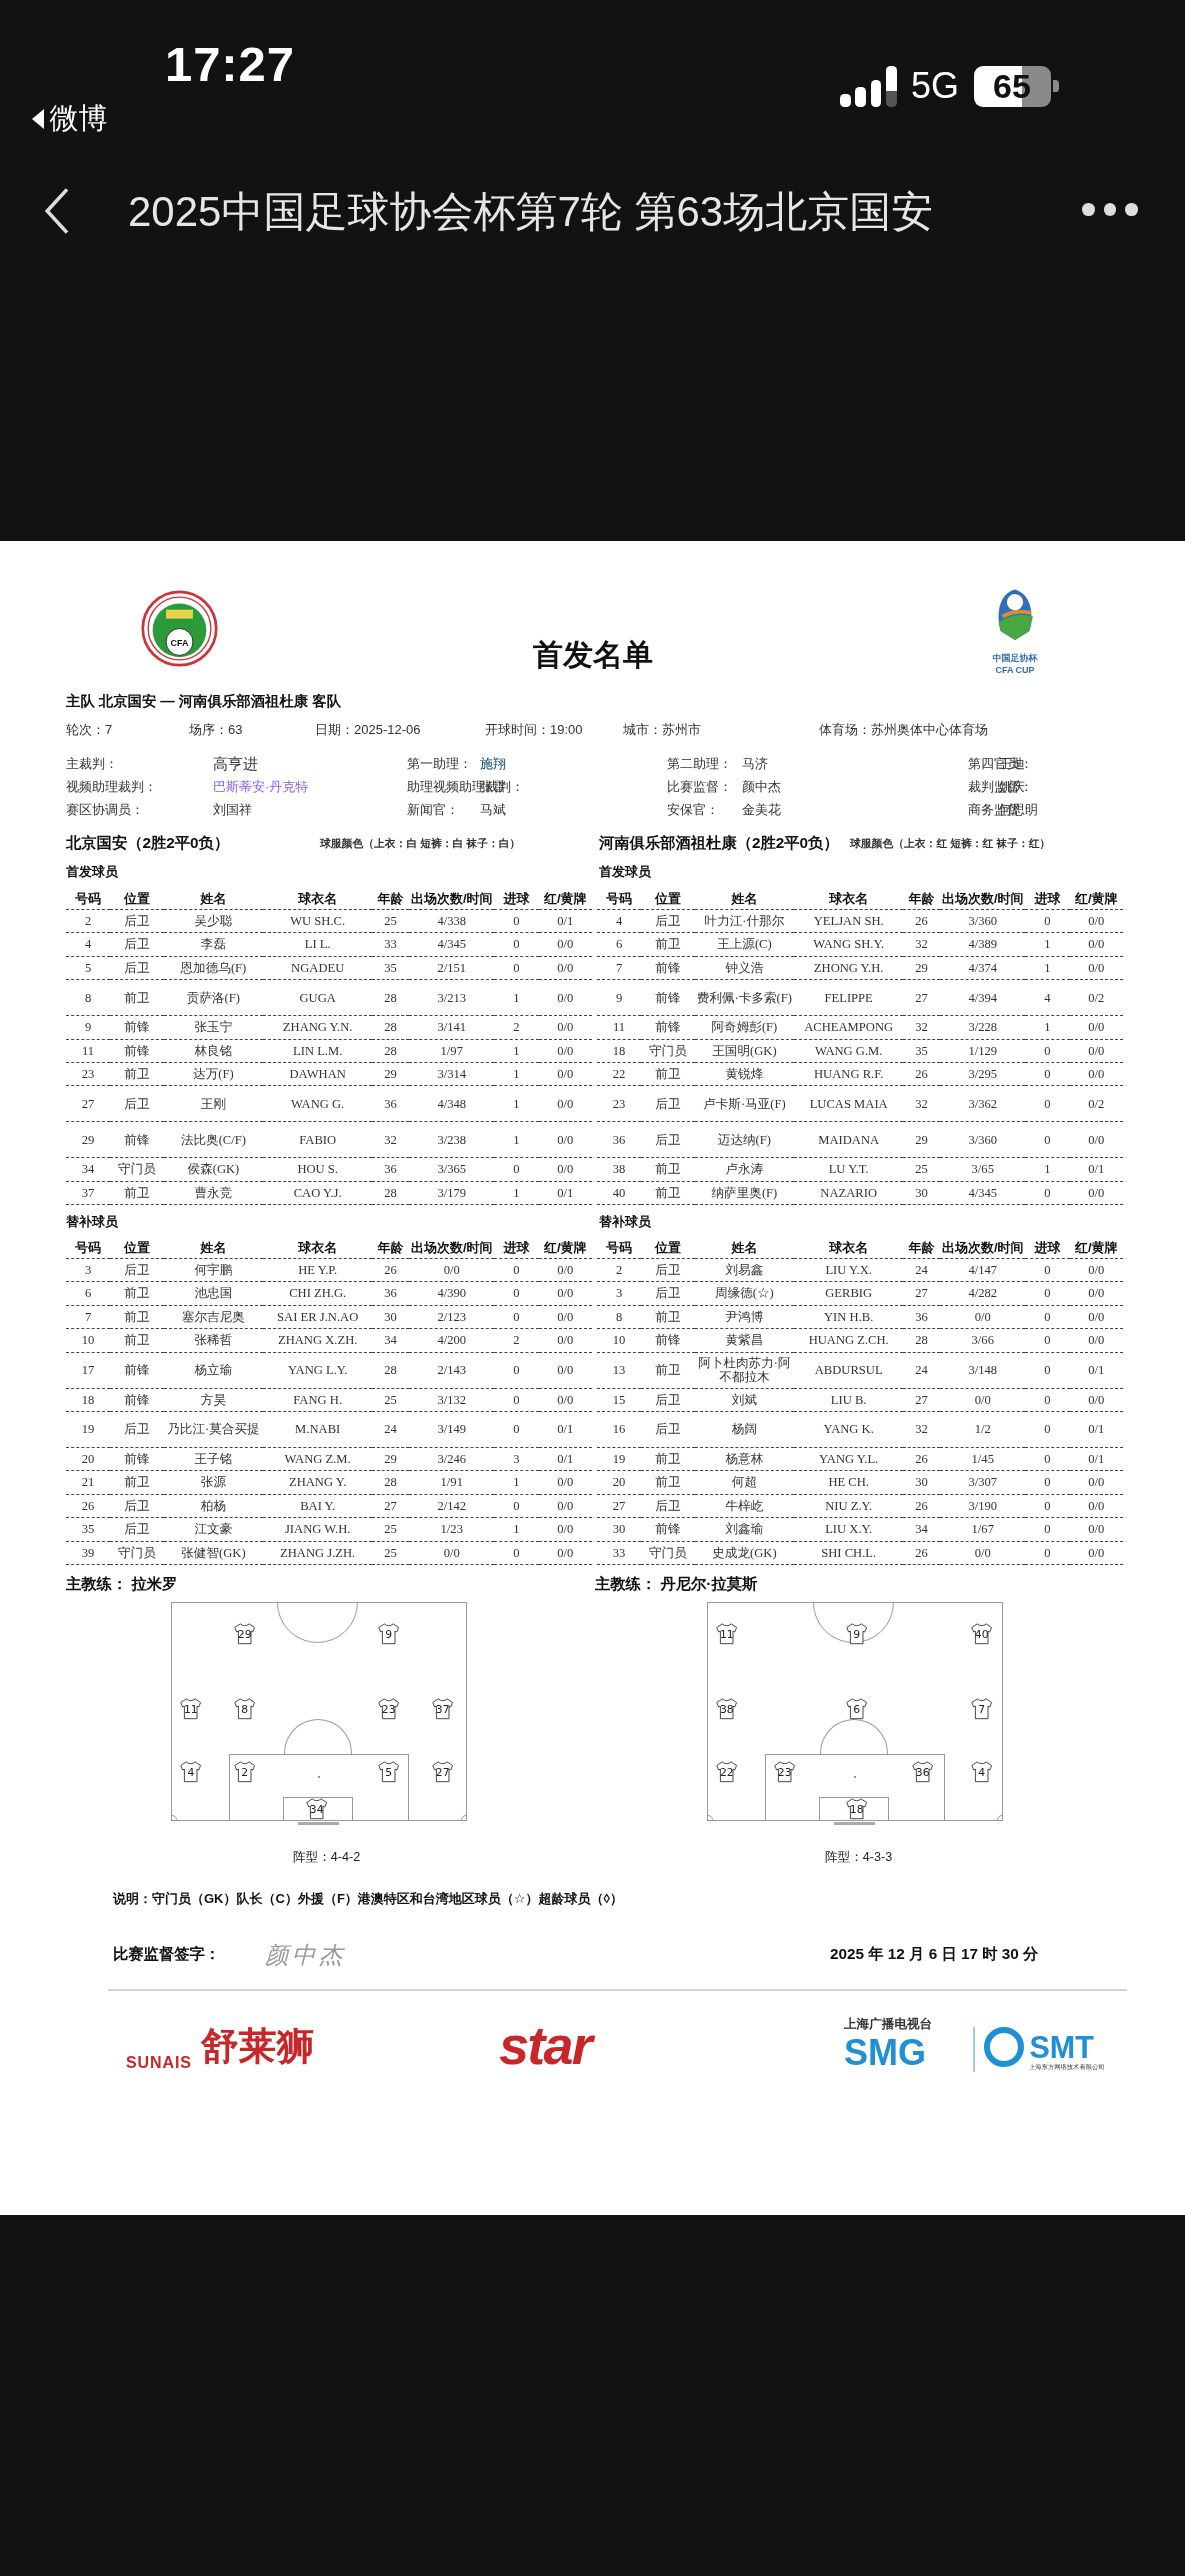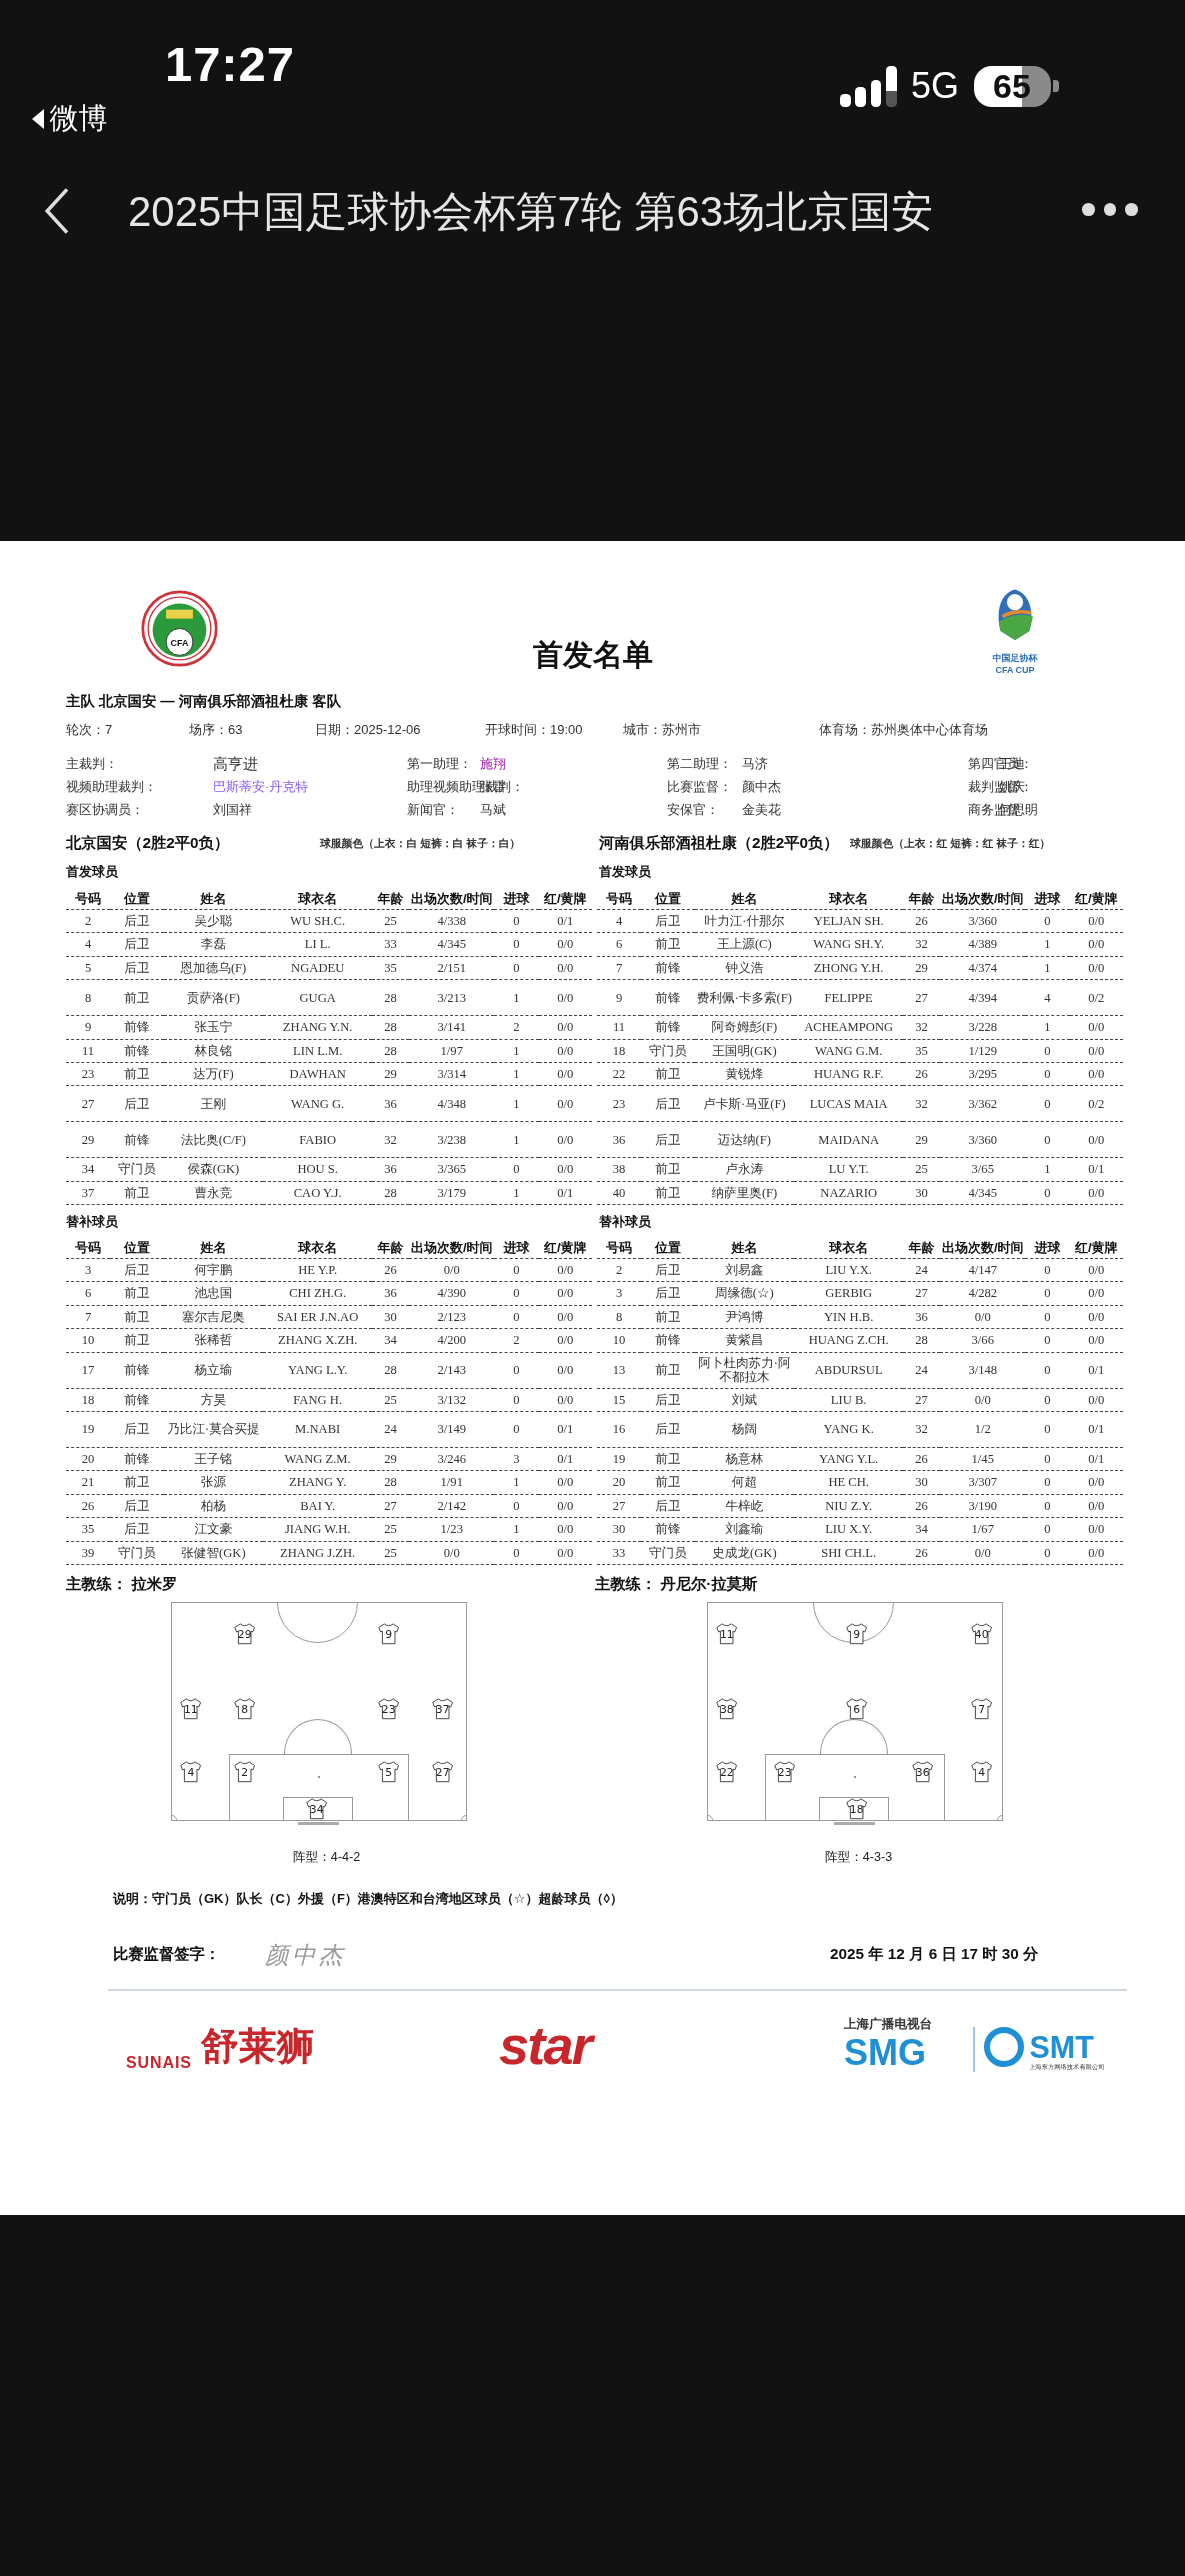--- a/index.html
+++ b/index.html
@@ -7,21 +7,21 @@
   body { position: relative; font-family: "Liberation Sans", "DejaVu Sans", sans-serif; color: #111; }
 
   
   .status-time { position: absolute; left: 165px; top: 36px; font-size: 49px; font-weight: 700; color: #fff; letter-spacing: 0.9px; }
   .status-back { position: absolute; left: 32px; top: 99px; font-size: 29px; color: #fff; display: flex; align-items: center; gap: 5.4px; }
   .status-back .tri { width: 0; height: 0; border-top: 10px solid transparent; border-bottom: 10px solid transparent; border-right: 12.6px solid #fff; }
   .status-right { position: absolute; left: 840px; top: 65px; display: flex; align-items: center; gap: 14.4px; }
   .signal { display: flex; align-items: flex-end; gap: 4.5px; height: 41px; }
   .signal span { width: 10.8px; background: #fff; border-radius: 4.5px; }
   .net { color: #fff; font-size: 36px; font-weight: 500; }
-  .battery { position: relative; width: 77px; height: 41px; border-radius: 18px; background: linear-gradient(90deg, #fff 0 62%, #8a8a8a 62% 100%); display: flex; align-items: center; justify-content: center; font-size: 34px; font-weight: 700; color: #111; }
+  .battery { position: relative; width: 77px; height: 41px; border-radius: 9px; background: linear-gradient(90deg, #fff 0 62%, #8a8a8a 62% 100%); display: flex; align-items: center; justify-content: center; font-size: 34px; font-weight: 700; color: #111; }
   .battery::after { content: ""; position: absolute; right: -8px; top: 14.4px; width: 5.4px; height: 12.6px; background: #8a8a8a; border-radius: 0 3.6px 3.6px 0; }
 
   
   .nav { position: absolute; left: 0; top: 171px; width: 1186px; height: 81px; }
   .nav-back { position: absolute; left: 40px; top: 12.6px; width: 36px; height: 54px; cursor: pointer; }
   .nav-title { position: absolute; left: 128px; top: 12.6px; width: 916px; font-size: 42px; color: #e6e6e6; white-space: nowrap; overflow: hidden;
     -webkit-mask-image: linear-gradient(90deg, #000 92%, transparent 100%); mask-image: linear-gradient(90deg, #000 92%, transparent 100%); }
   .nav-more { position: absolute; left: 1082px; top: 32px; display: flex; gap: 9px; cursor: pointer; }
   .nav-more span { width: 12.6px; height: 12.6px; background: #ddd; border-radius: 50%; }
 
@@ -146,21 +146,21 @@
     <span class="cell" style="left:249px">日期：2025-12-06</span>
     <span class="cell" style="left:419px">开球时间：19:00</span>
     <span class="cell" style="left:557px">城市：苏州市</span>
     <span class="cell" style="left:753px">体育场：苏州奥体中心体育场</span>
   </div>
 
   <div id="officials" style="position: absolute; left: 0px; top: 0px;">
       <span class="cell" style="position: absolute; left: 66px; top: 214px; font-size: 13px; color: rgb(51, 51, 51); white-space: nowrap;">主裁判：</span>
       <span style="position: absolute; left: 213px; top: 214px; font-size: 15px; color: rgb(51, 51, 51); white-space: nowrap;">高亨进</span>
       <span class="cell" style="position: absolute; left: 407px; top: 214px; font-size: 13px; color: rgb(51, 51, 51); white-space: nowrap;">第一助理：</span>
-      <span style="position: absolute; left: 480px; top: 214px; font-size: 13px; color: #a21caf; white-space: nowrap;">施翔</span>
+      <span style="position: absolute; left: 480px; top: 214px; font-size: 13px; color: #0c4a6e; white-space: nowrap;">施翔</span>
       <span class="cell" style="position: absolute; left: 667px; top: 214px; font-size: 13px; color: rgb(51, 51, 51); white-space: nowrap;">第二助理：</span>
       <span style="position: absolute; left: 742px; top: 214px; font-size: 13px; color: rgb(51, 51, 51); white-space: nowrap;">马济</span>
       <span class="cell" style="position: absolute; left: 968px; top: 214px; font-size: 13px; color: rgb(51, 51, 51); white-space: nowrap;">第四官员：</span>
       <span style="position: absolute; left: 999px; top: 214px; font-size: 13px; color: rgb(51, 51, 51); white-space: nowrap;">王迪</span>
       <span class="cell" style="position: absolute; left: 66px; top: 237px; font-size: 13px; color: rgb(51, 51, 51); white-space: nowrap;">视频助理裁判：</span>
       <span style="position: absolute; left: 213px; top: 237px; font-size: 13px; color: #8b5cf6; white-space: nowrap;">巴斯蒂安·丹克特</span>
       <span class="cell" style="position: absolute; left: 407px; top: 237px; font-size: 13px; color: rgb(51, 51, 51); white-space: nowrap;">助理视频助理裁判：</span>
       <span style="position: absolute; left: 480px; top: 237px; font-size: 13px; color: rgb(51, 51, 51); white-space: nowrap;">张雷</span>
       <span class="cell" style="position: absolute; left: 667px; top: 237px; font-size: 13px; color: rgb(51, 51, 51); white-space: nowrap;">比赛监督：</span>
       <span style="position: absolute; left: 742px; top: 237px; font-size: 13px; color: rgb(51, 51, 51); white-space: nowrap;">颜中杰</span>

